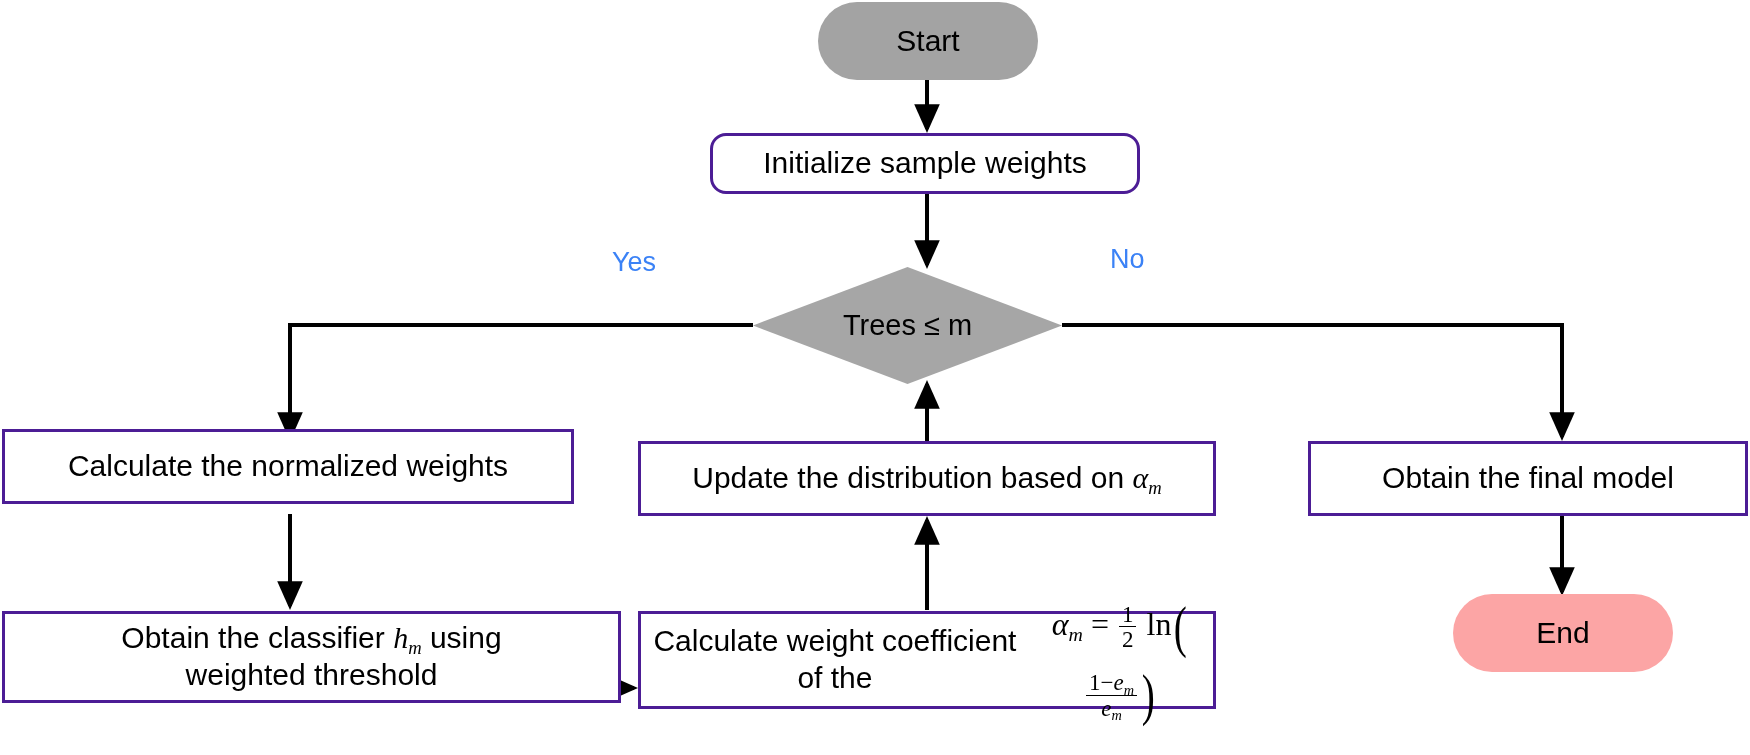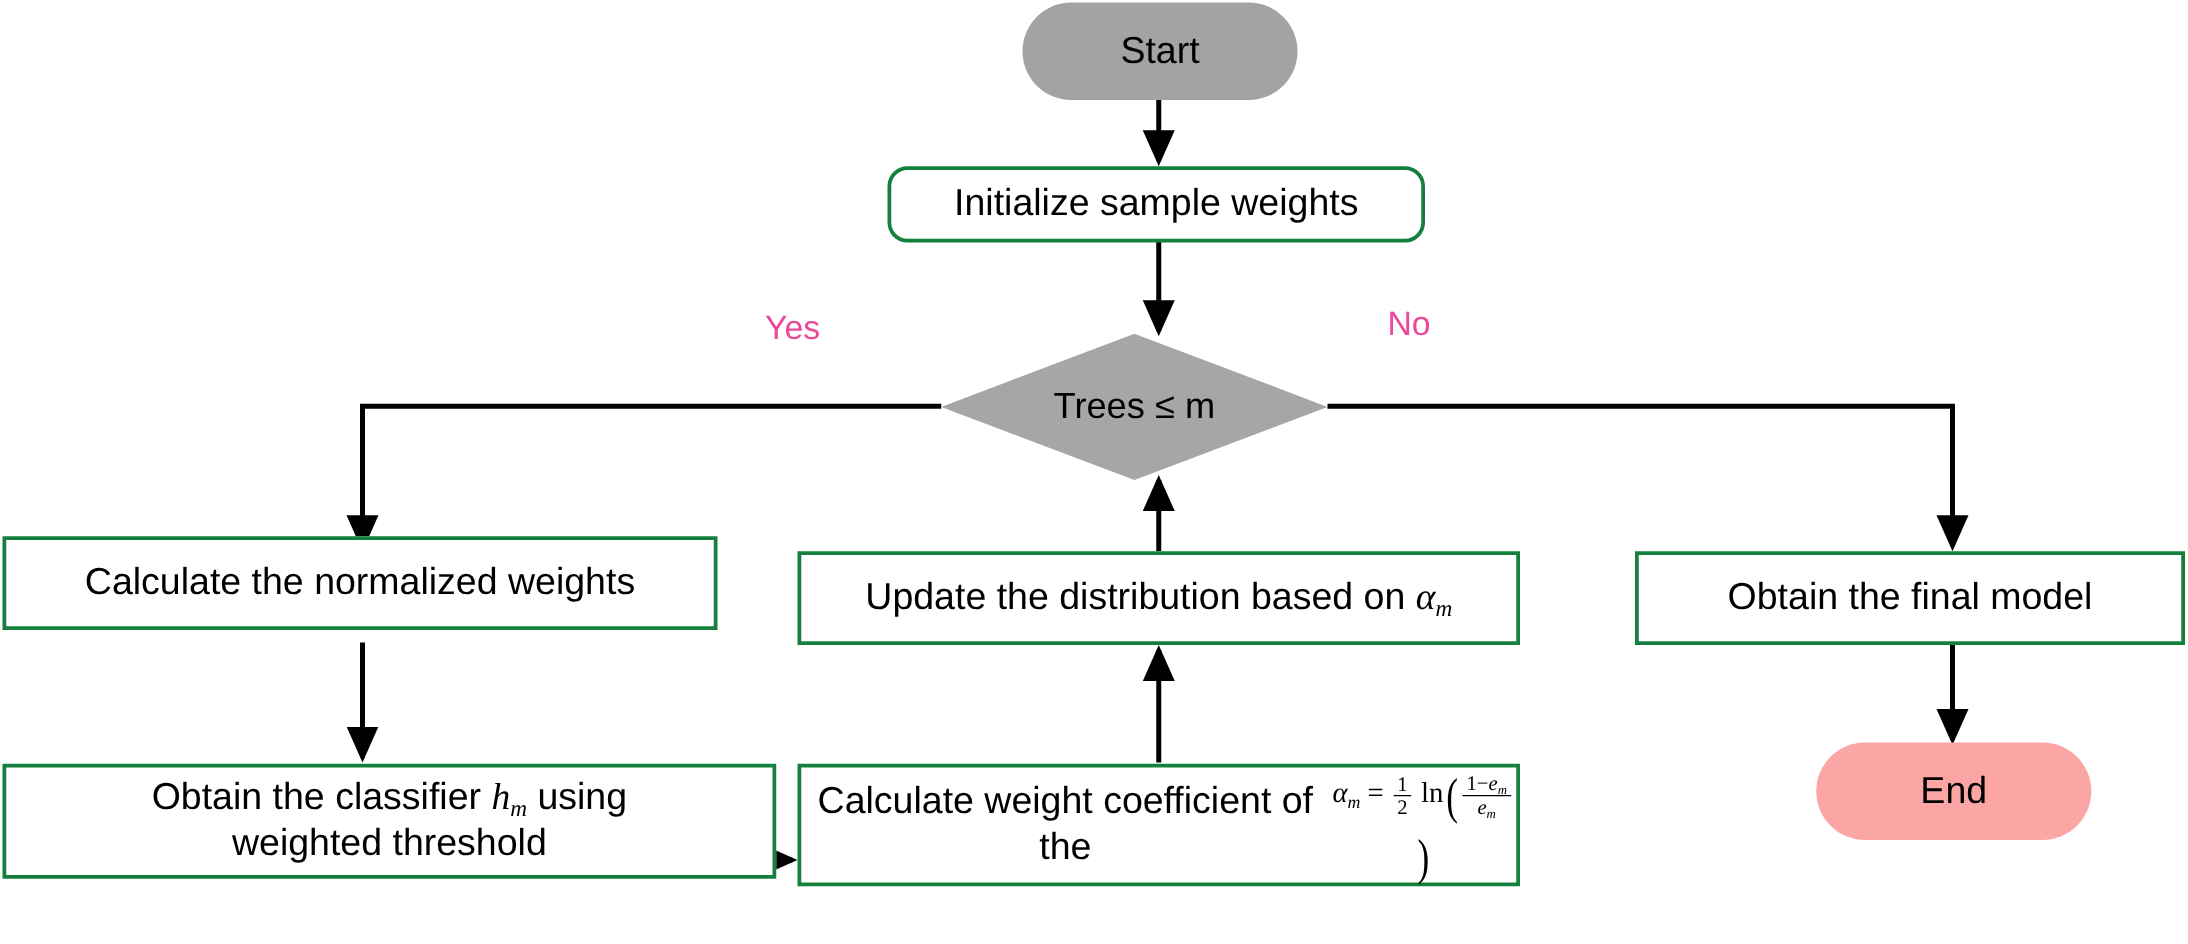--- a/index.html
+++ b/index.html
@@ -37,21 +37,21 @@
     line-height: 1.22;
   }
   .node-terminal {
     border-radius: 40px;
     font-size: 30px;
   }
   .node-start { background: #a3a3a3; }
   .node-end   { background: #fca5a5; }
   .node-process {
     background: #ffffff;
-    border: 3px solid #15803d;
+    border: 3px solid #4c1d95;
     font-size: 30px;
   }
   .node-process-round {
     border-radius: 16px;
   }
   .node-decision {
     font-size: 29px;
     background: transparent;
   }
   .diamond-shape {
@@ -61,29 +61,29 @@
     background: #A6A6A6;
     clip-path: polygon(50% 0%, 100% 50%, 50% 100%, 0% 50%);
   }
   .decision-label {
     position: relative;
     z-index: 2;
   }
   .edge-label {
     position: absolute;
     font-size: 27px;
-    color: #ec4899;
+    color: #3b82f6;
     white-space: nowrap;
   }
   .mline { display: block; }
   .mathline {
     display: block;
     font-family: "Liberation Serif", serif;
     font-style: italic;
-    font-size: 23px;
+    font-size: 32px;
     margin-top: 2px;
   }
   .frac {
     display: inline-block;
     vertical-align: middle;
     text-align: center;
     font-size: 0.72em;
     line-height: 1.05;
     margin: 0 2px;
   }

